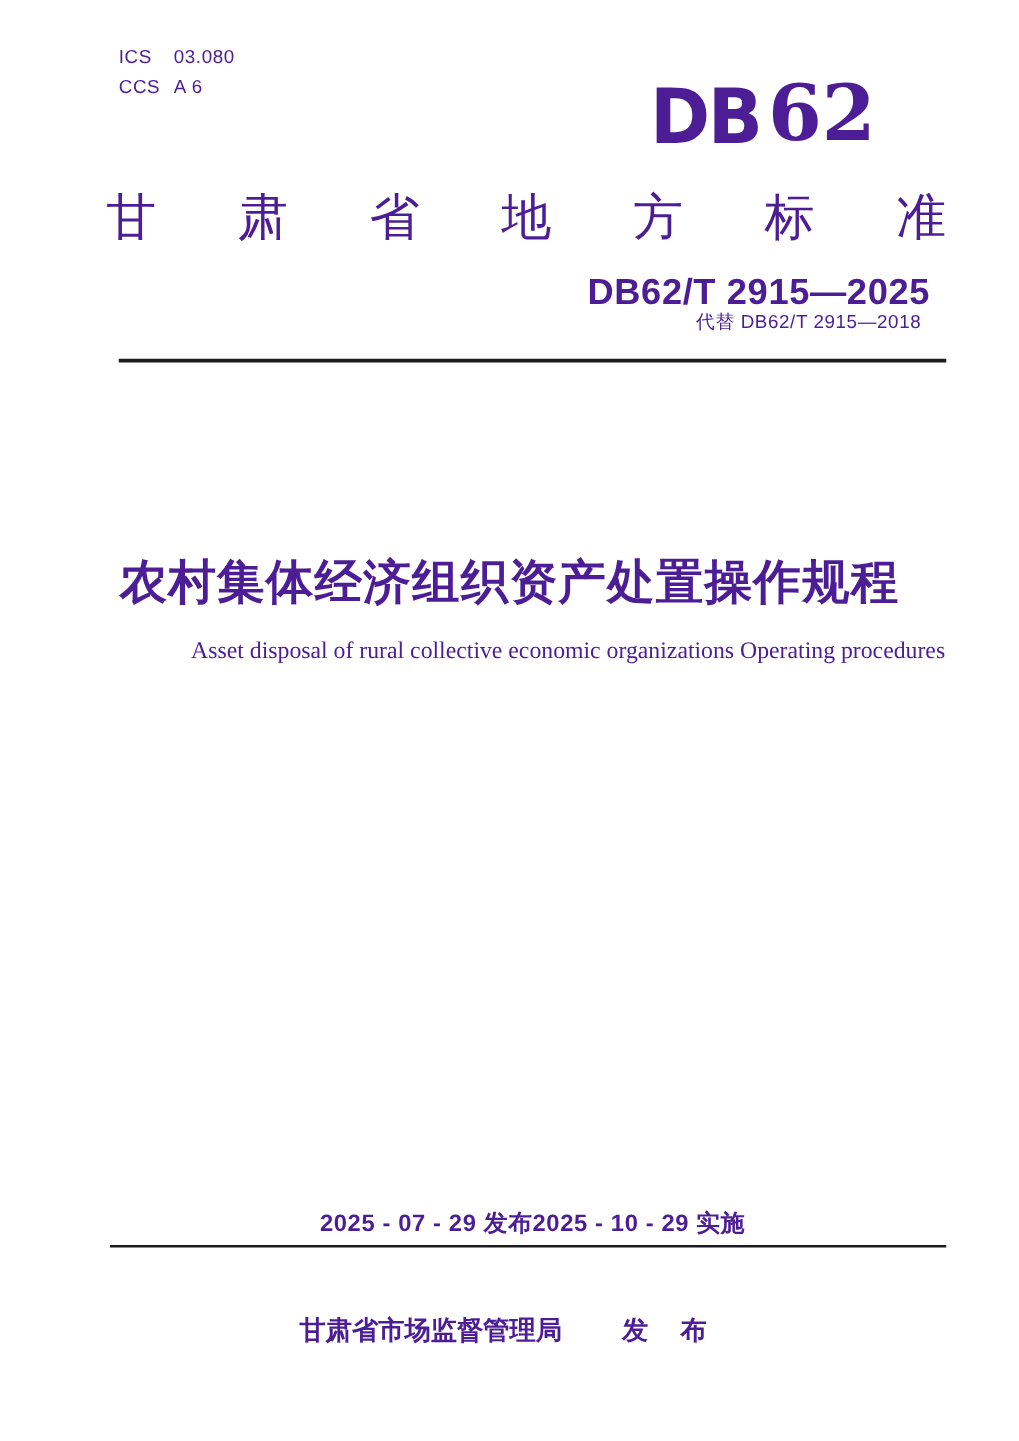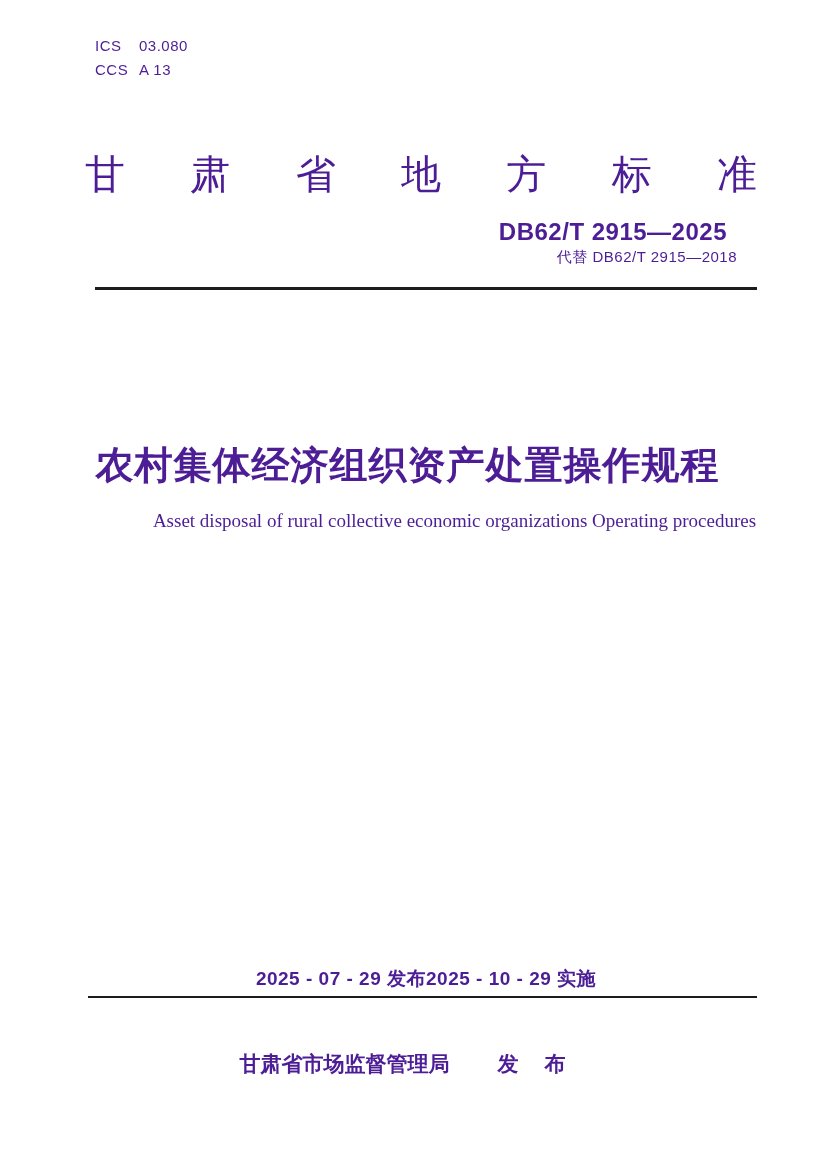--- a/index.html
+++ b/index.html
@@ -61,23 +61,23 @@
     width: 672px;
     font-size: 40px;
     line-height: 1.1;
     text-align: justify;
     text-align-last: justify;
     white-space: normal;
   }
   
   .std-number {
     position: absolute;
-    right: 88px;
+    right: 71px;
     top: 218px;
-    font-size: 24px;
+    font-size: 29px;
     font-weight: 700;
     letter-spacing: 0.5px;
   }
   .replaces {
     position: absolute;
     right: 78px;
     top: 248px;
     font-size: 15px;
     letter-spacing: 0.5px;
     text-align: right;
@@ -152,24 +152,28 @@
 
 <div class="page">
 
   <div class="codes">
     <div class="code-row">
       <span class="lbl">ICS</span>
       <span>03.080</span>
     </div>
     <div class="code-row">
       <span class="lbl">CCS</span>
-      <span>A 13</span>
+      <span>A 6</span>
     </div>
   </div>
 
+  <div class="logo">
+    <span class="db">DB</span>
+    <span class="num">62</span>
+  </div>
 
   <div class="std-category">甘肃省地方标准</div>
 
   <div class="std-number">DB62/T 2915—2025</div>
 
   <div class="replaces">代替 DB62/T 2915—2018</div>
 
   <div class="rule-top"></div>
 
   <div class="title-cn">农村集体经济组织资产处置操作规程</div>

